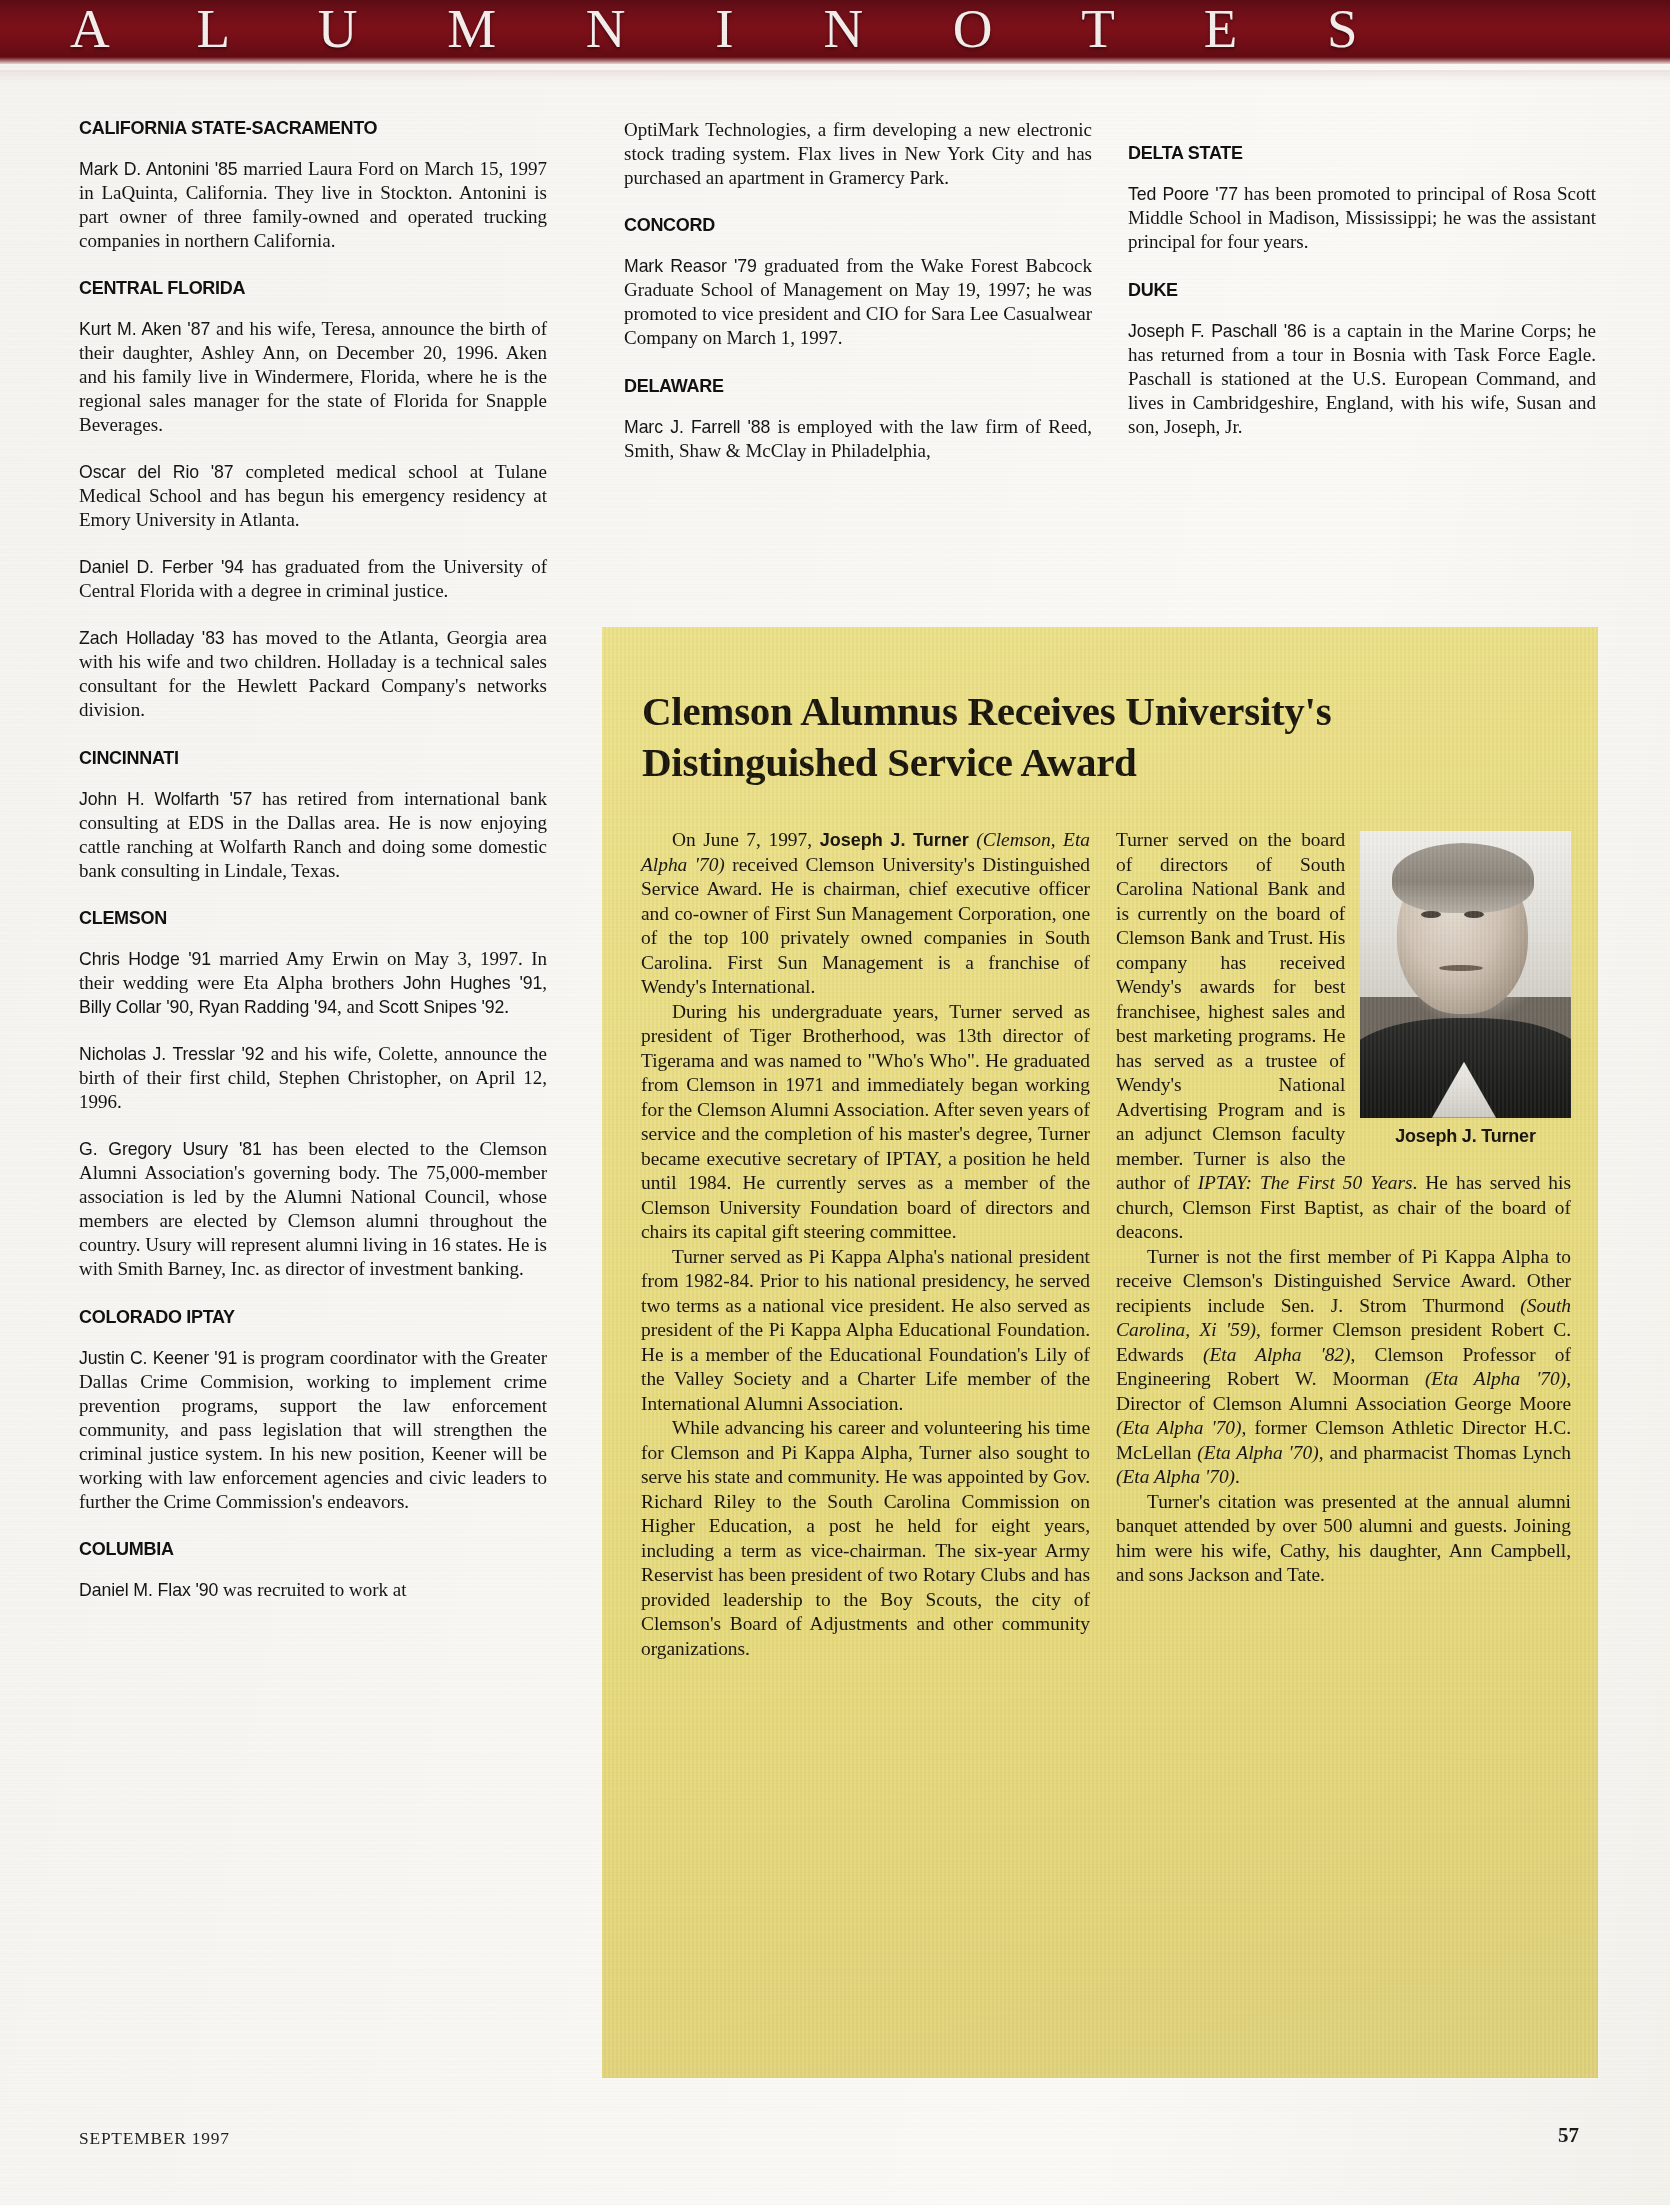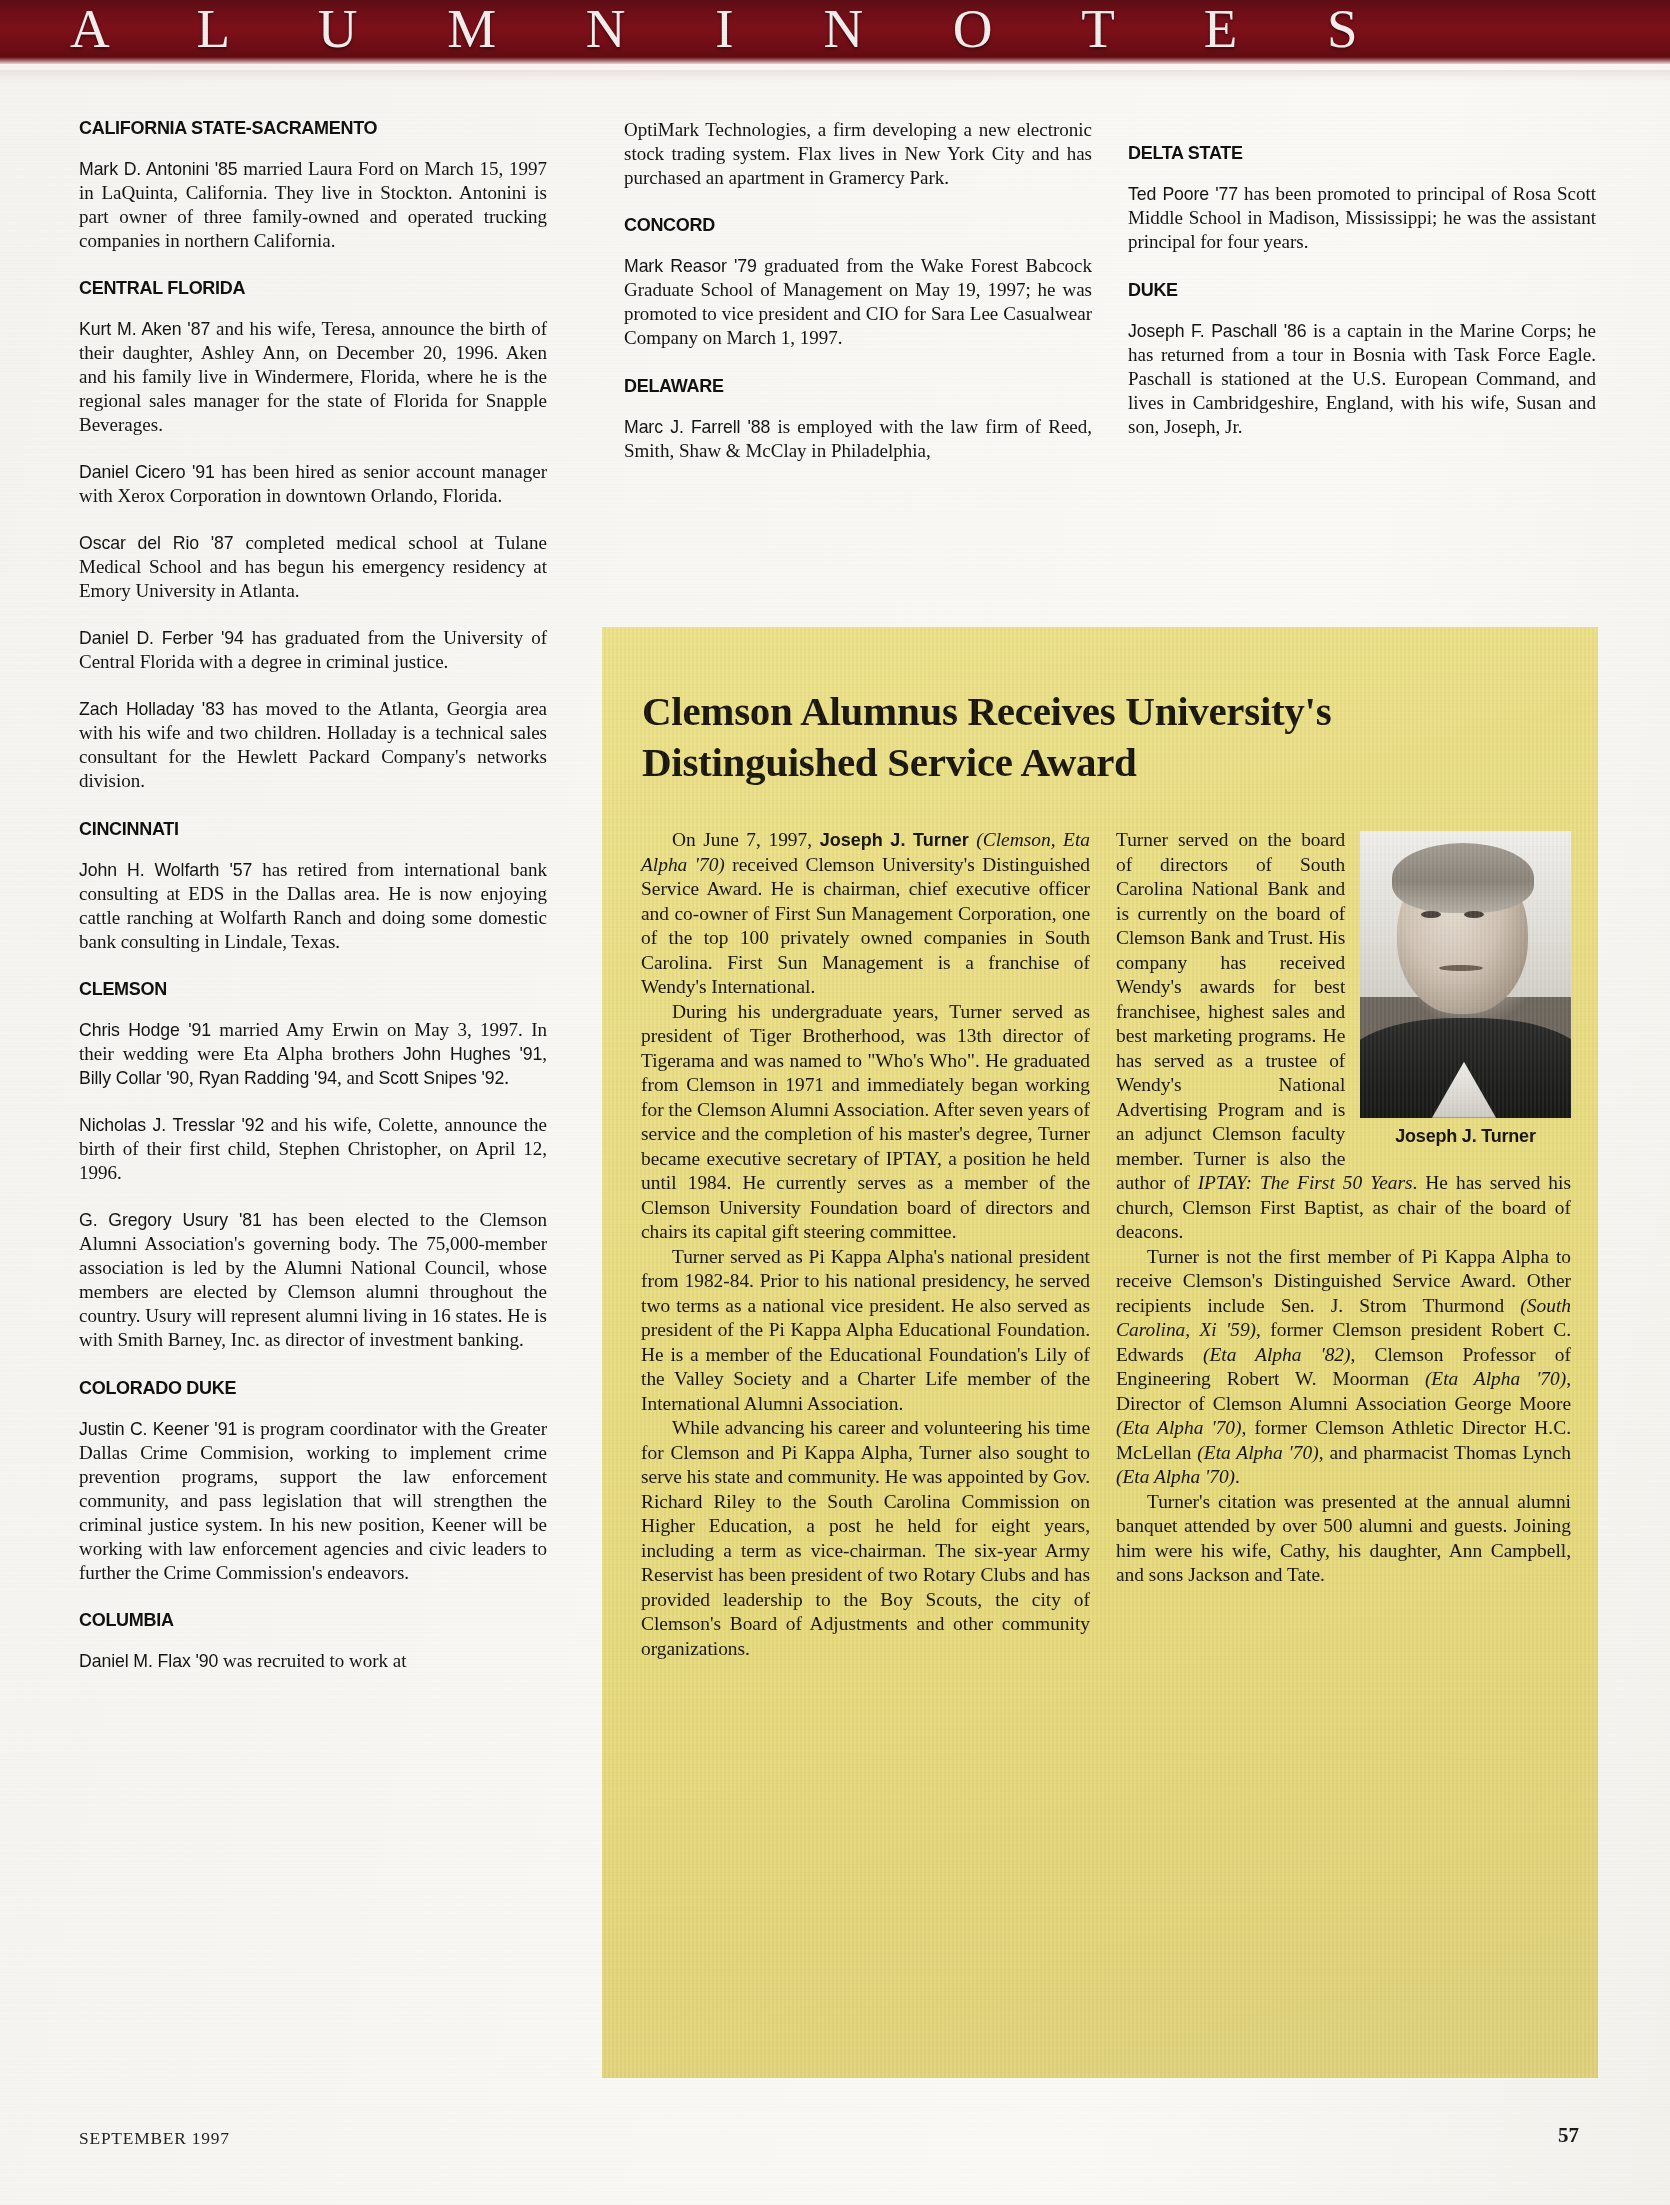--- a/index.html
+++ b/index.html
@@ -210,23 +210,20 @@
       <p class="note">
         <span class="nm">Mark D. Antonini '85</span><span> married Laura Ford on March 15, 1997 in LaQuinta, California. They live in Stockton. Antonini is part owner of three family-owned and operated trucking companies in northern California.</span>
       </p>
 
       <div class="sec-head spaced">CENTRAL FLORIDA</div>
 
       <p class="note">
         <span class="nm">Kurt M. Aken '87</span><span> and his wife, Teresa, announce the birth of their daughter, Ashley Ann, on December 20, 1996. Aken and his family live in Windermere, Florida, where he is the regional sales manager for the state of Florida for Snapple Beverages.</span>
       </p>
 
-      <p class="note">
-        <span class="nm">Daniel Cicero '91</span><span> has been hired as senior account manager with Xerox Corporation in downtown Orlando, Florida.</span>
-      </p>
 
       <p class="note">
         <span class="nm">Oscar del Rio '87</span><span> completed medical school at Tulane Medical School and has begun his emergency residency at Emory University in Atlanta.</span>
       </p>
 
       <p class="note">
         <span class="nm">Daniel D. Ferber '94</span><span> has graduated from the University of Central Florida with a degree in criminal justice.</span>
       </p>
 
       <p class="note">
@@ -246,21 +243,21 @@
       </p>
 
       <p class="note">
         <span class="nm">Nicholas J. Tresslar '92</span><span> and his wife, Colette, announce the birth of their first child, Stephen Christopher, on April 12, 1996.</span>
       </p>
 
       <p class="note">
         <span class="nm">G. Gregory Usury '81</span><span> has been elected to the Clemson Alumni Association's governing body. The 75,000-member association is led by the Alumni National Council, whose members are elected by Clemson alumni throughout the country. Usury will represent alumni living in 16 states. He is with Smith Barney, Inc. as director of investment banking.</span>
       </p>
 
-      <div class="sec-head spaced">COLORADO DUKE</div>
+      <div class="sec-head spaced">COLORADO IPTAY</div>
 
       <p class="note">
         <span class="nm">Justin C. Keener '91</span><span> is program coordinator with the Greater Dallas Crime Commision, working to implement crime prevention programs, support the law enforcement community, and pass legislation that will strengthen the criminal justice system. In his new position, Keener will be working with law enforcement agencies and civic leaders to further the Crime Commission's endeavors.</span>
       </p>
 
       <div class="sec-head spaced">COLUMBIA</div>
 
       <p class="note">
         <span class="nm">Daniel M. Flax '90</span><span> was recruited to work at</span>
       </p>

